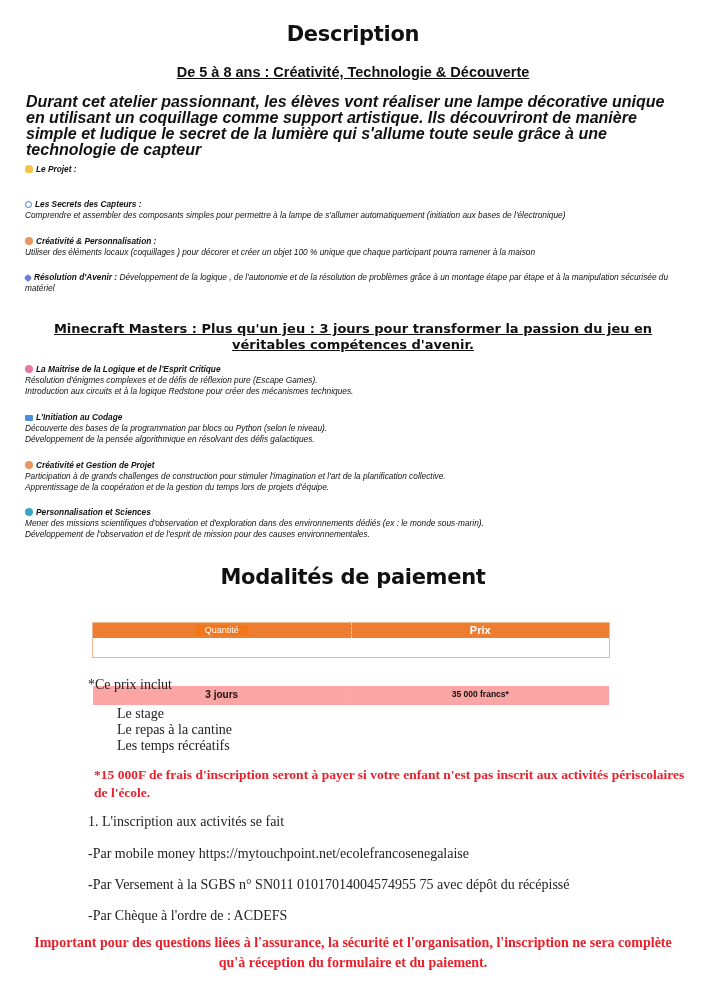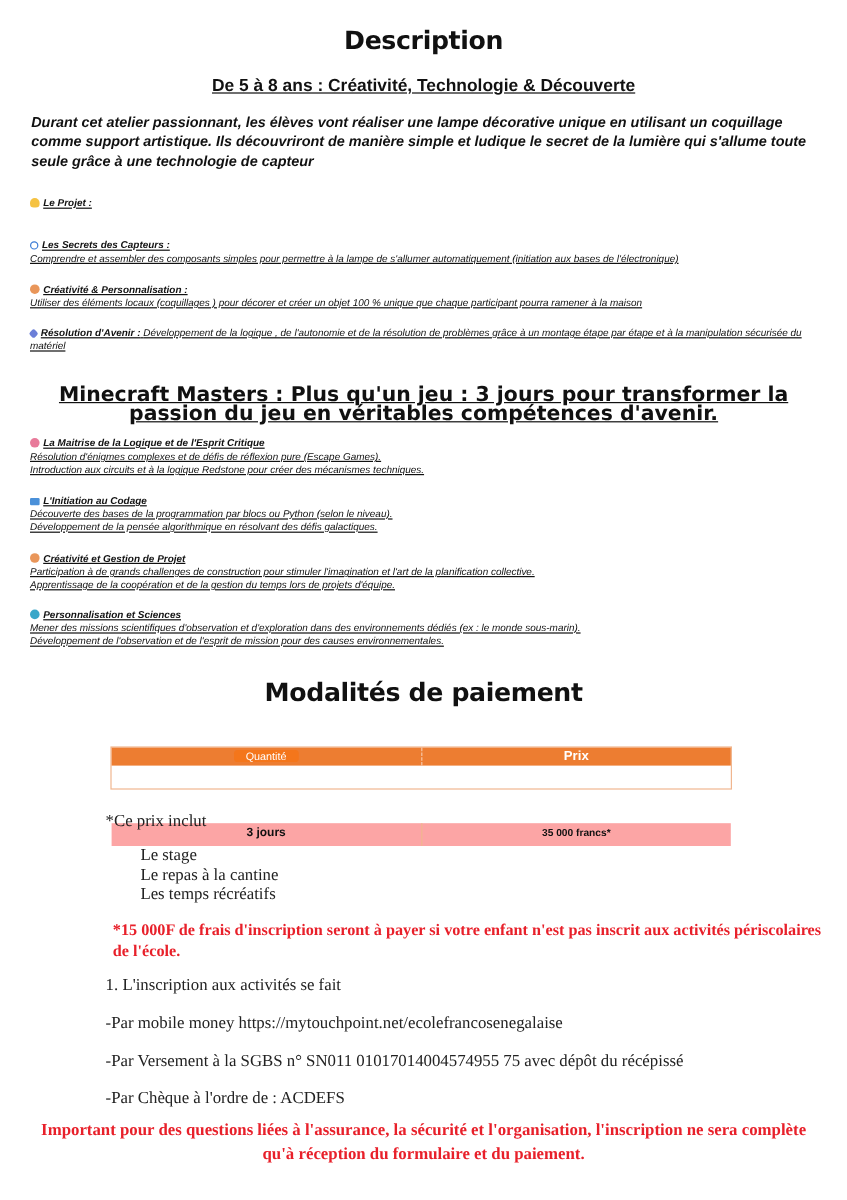--- a/index.html
+++ b/index.html
@@ -10,28 +10,28 @@
       font-family: "DejaVu Sans", sans-serif; font-weight: bold; font-size: 21px; letter-spacing: -0.3px;
     }
     #desc-title { top: 22px; }
     #pay-title { top: 565px; }
 
     .subtitle {
       position: absolute; left: 0; width: 706px; text-align: center;
       font-family: "Liberation Sans", sans-serif; font-weight: bold; font-size: 14.5px; text-decoration: underline;
     }
     #sub1 { top: 64px; }
-    #sub2 { top: 321px; left: 30px; width: 646px; line-height: 16px; font-family: "DejaVu Sans", sans-serif; font-size: 17px; }
+    #sub2 { top: 321px; left: 30px; width: 646px; line-height: 16px; font-family: "DejaVu Sans", sans-serif; font-size: 13px; }
 
     .intro {
       position: absolute; left: 26px; top: 94px; width: 660px;
-      font-family: "Liberation Sans", sans-serif; font-weight: bold; font-style: italic; font-size: 12px; line-height: 16px;
+      font-family: "Liberation Sans", sans-serif; font-weight: bold; font-style: italic; font-size: 16px; line-height: 16px;
     }
 
-    .block { position: absolute; left: 25px; width: 665px; font-family: "Liberation Sans", sans-serif; font-size: 8.3px; line-height: 11px; text-decoration: underline; }
+    .block { position: absolute; left: 25px; width: 665px; font-family: "Liberation Sans", sans-serif; font-size: 8.3px; line-height: 11px; }
     .block .head { font-weight: bold; font-style: italic; }
     .block .body { font-style: italic; }
     .icon { display: inline-block; width: 8px; height: 8px; vertical-align: -1px; margin-right: 3px; border-radius: 50%; }
     .icon-bulb { background: #f5c242; border-radius: 50% 50% 40% 40%; }
     .icon-mag { background: transparent; border: 1.5px solid #3a7bd5; width: 5px; height: 5px; }
     .icon-palette { background: #e9965a; }
     .icon-rocket { background: #6c7fd8; border-radius: 2px; transform: rotate(45deg); width: 6px; height: 6px; }
     .icon-brain { background: #e87a9a; }
     .icon-laptop { background: #4a90d9; border-radius: 1px; height: 6px; }
     .icon-globe { background: #3aa7c9; }

